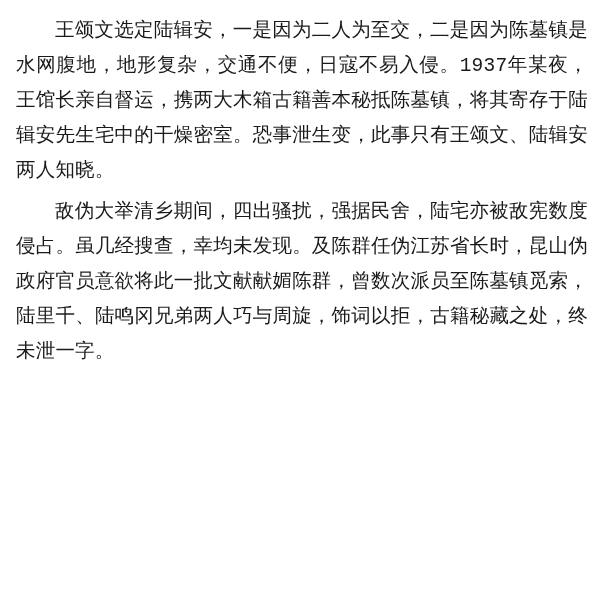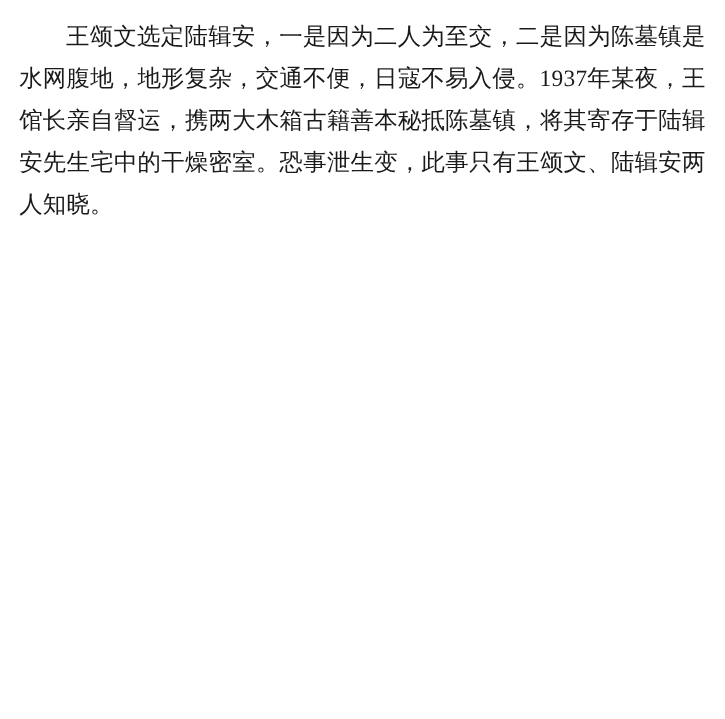--- a/index.html
+++ b/index.html
@@ -22,25 +22,26 @@
   }
   .para {
     margin: 0 0 6px 0;
     font-size: 19.5px;
     line-height: 35px;
     color: #1a1a1a;
     text-align: justify;
     text-justify: inter-ideograph;
     text-indent: 2em;
     letter-spacing: 0.2px;
-    font-family: Liberation Serif, serif;
+    font-family: Liberation Mono, monospace;
     font-weight: 400;
   }
   .para:last-child {
     margin-bottom: 0;
   }
 </style>
 </head>
 <body>
 
 <div id="document-page">
   <p class="para">王颂文选定陆辑安，一是因为二人为至交，二是因为陈墓镇是水网腹地，地形复杂，交通不便，日寇不易入侵。1937年某夜，王馆长亲自督运，携两大木箱古籍善本秘抵陈墓镇，将其寄存于陆辑安先生宅中的干燥密室。恐事泄生变，此事只有王颂文、陆辑安两人知晓。</p>
+  <p class="para">敌伪大举清乡期间，四出骚扰，强据民舍，陆宅亦被敌宪数度侵占。虽几经搜查，幸均未发现。及陈群任伪江苏省长时，昆山伪政府官员意欲将此一批文献献媚陈群，曾数次派员至陈墓镇觅索，陆里千、陆鸣冈兄弟两人巧与周旋，饰词以拒，古籍秘藏之处，终未泄一字。</p>
 </div>
 
 </body></html>

